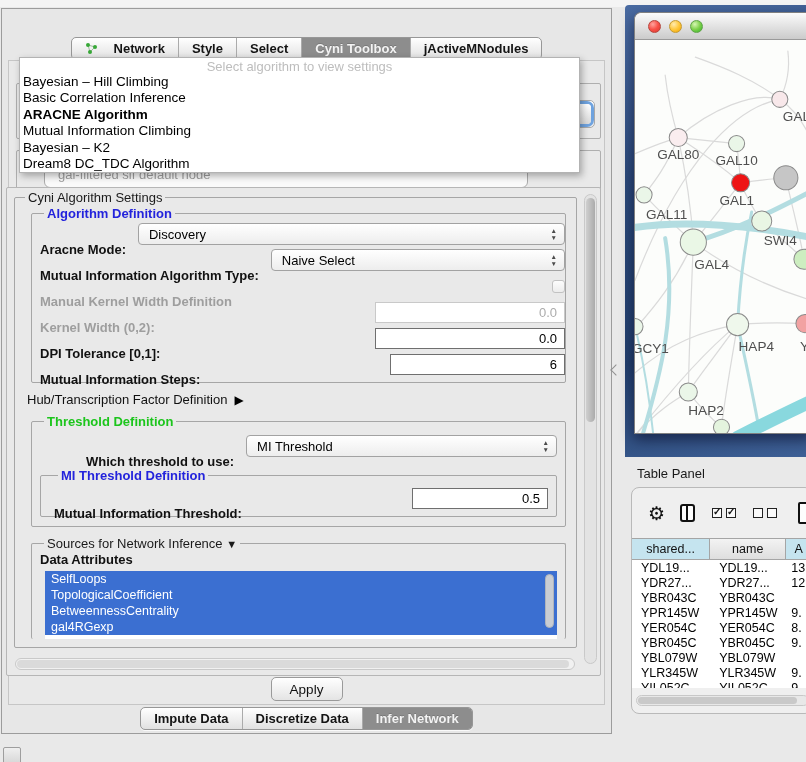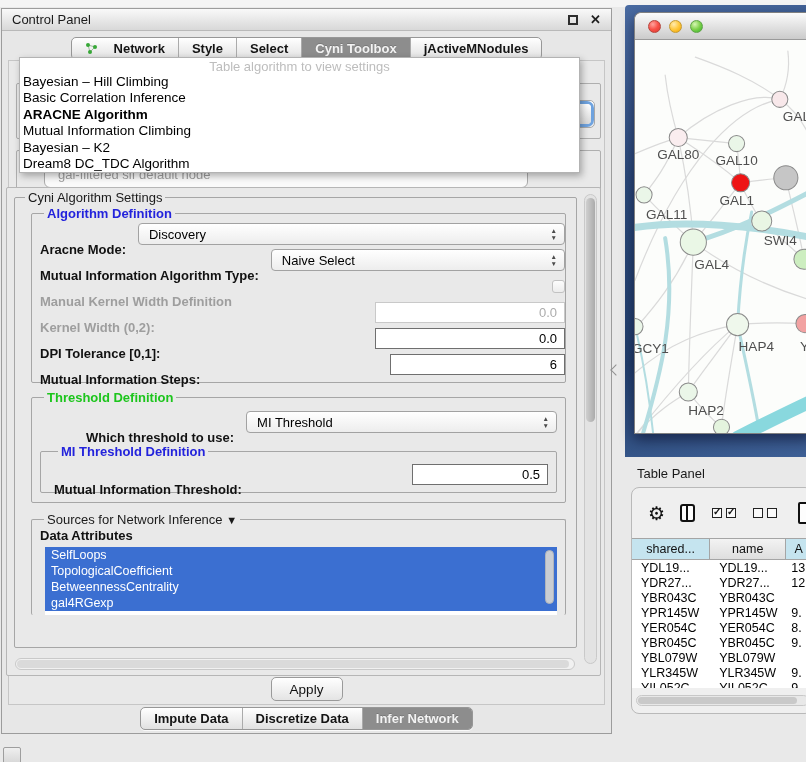--- a/index.html
+++ b/index.html
@@ -152,25 +152,20 @@
         background:#E8E8E8; border:1px solid #C8C8C8; border-radius:6px; }
   .tp-hscroll .thumb { position:absolute; left:1px; top:1px; height:7px; width:93%;
         background:#C9C9C9; border-radius:4px; }
 </style>
 </head>
 <body>
 
 <div class="page">
 
   <section class="cp">
-    <div class="cp-titlebar">
-      <span class="cp-title">Control Panel</span>
-      <span class="float-btn"></span>
-      <span class="close-btn">✕</span>
-    </div>
 
     <div class="tabbar top-tabs">
       <div class="seg-group" id="top-tabs">
           <div class="seg">
             <svg width="13" height="13" viewBox="0 0 13 13">
               <path d="M3 3 L10 5 M3 3 L5 10 M10 5 L5 10" stroke="#9DB89D" stroke-width="1" fill="none"></path>
               <circle cx="3" cy="3" r="2" fill="#37A837"></circle>
               <circle cx="10" cy="5" r="2" fill="#37A837"></circle>
               <circle cx="5" cy="10" r="2" fill="#37A837"></circle>
             </svg>
@@ -196,21 +191,21 @@
       <div class="bg-combo">
         <span class="spin"></span>
       </div>
       <div class="bg-group-b"></div>
       <div class="ghost-combo">
         <span>gal-filtered sif default node</span>
       </div>
     </div>
 
     <div class="dropdown">
-      <div class="dd-placeholder">Table algorithm to view settings</div>
+      <div class="dd-placeholder">Select algorithm to view settings</div>
       <div id="dd-items">
           <div class="dd-item">Bayesian – Hill Climbing</div>
           <div class="dd-item">Basic Correlation Inference</div>
           <div class="dd-item bold">ARACNE Algorithm</div>
           <div class="dd-item">Mutual Information Climbing</div>
           <div class="dd-item">Bayesian – K2</div>
           <div class="dd-item">Dream8 DC_TDC Algorithm</div>
         </div>
     </div>
 
@@ -251,20 +246,24 @@
           <div class="row">
             <span class="lbl">DPI Tolerance [0,1]:</span>
             <span class="field" style="width:190px">0.0</span>
           </div>
           <div class="row">
             <span class="lbl">Mutual Information Steps:</span>
             <span class="field" style="width:175px">6</span>
           </div>
         </fieldset>
 
+        <div class="hub">
+          <span>Hub/Transcription Factor Definition</span>
+          <span class="arr">▶</span>
+        </div>
 
         <fieldset class="fs-thresh">
           <legend>Threshold Definition</legend>
           <div class="row" style="height:30px">
             <span class="lbl">Which threshold to use:</span>
             <div class="combo">
               <span>MI Threshold</span>
               <span class="arrows">
                   <span>▲</span>
                   <span>▼</span>

